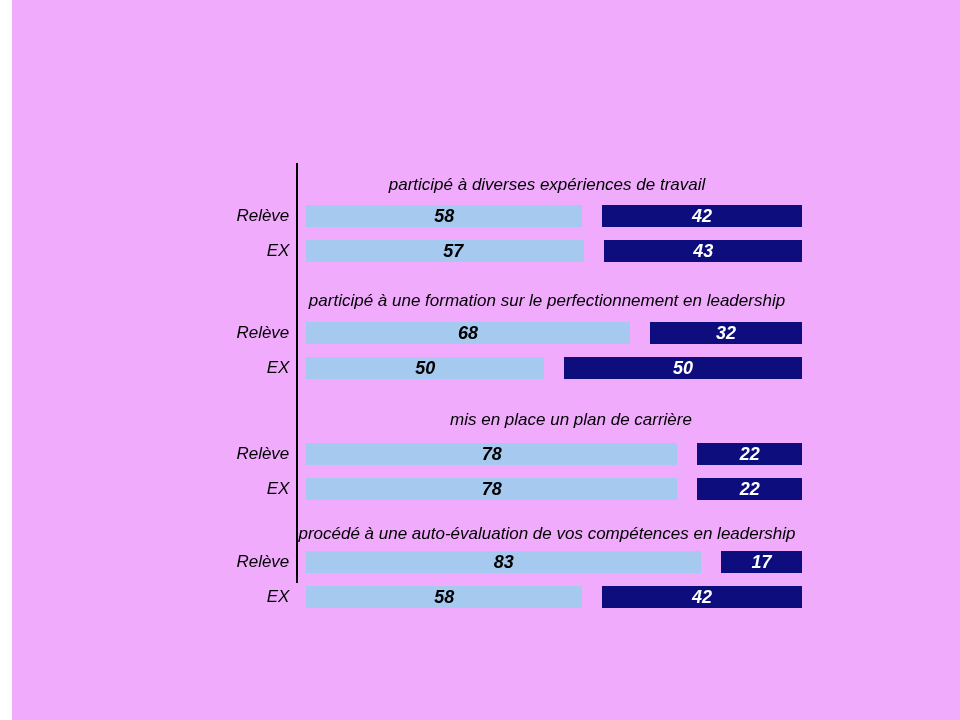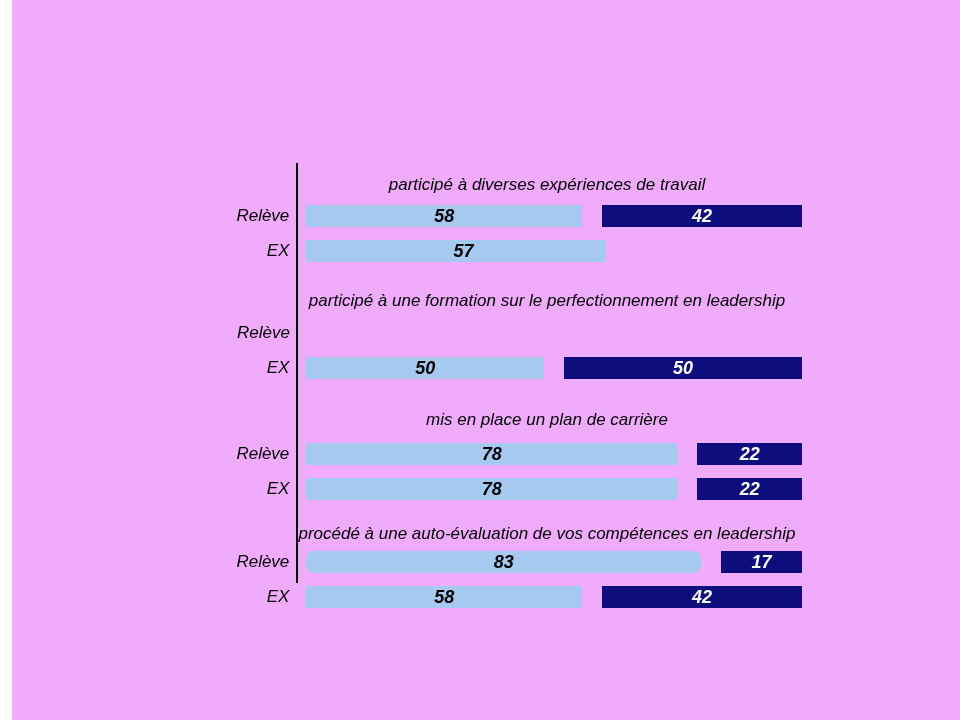--- a/index.html
+++ b/index.html
@@ -12,21 +12,21 @@
   .slide { position: absolute; left: 12px; top: 0; width: 960px; height: 720px; background: #f0abfc; font-style: italic; }
   .chart { position: absolute; left: 200px; top: 163px; width: 590px; }
   .axis  { position: absolute; left: 84px; top: 0; width: 2px; height: 420px; background: #000; }
   .group-title {
     margin-left: 85px; width: 500px;
     display: flex; align-items: center; justify-content: center;
     text-align: center; font-size: 17px; line-height: 21px; color: #000;
   }
   .gt-1 { height: 42px; }
   .gt-2 { height: 44px; }
-  .gt-3 { height: 48px; }
+  .gt-3 { height: 48px; padding-left: 24px; }
   .gt-4 { height: 35px; }
   .bar-row { display: flex; align-items: center; height: 22px; margin-bottom: 13px; }
   .bar-row.last { margin-bottom: 16px; }
   .row-label { width: 78px; text-align: right; padding-right: 17px; font-size: 17px; color: #000; white-space: nowrap; }
   .track { display: flex; width: 500px; height: 22px; gap: 20px; }
   .seg {
     display: flex; align-items: center; justify-content: center;
     height: 22px; font-weight: bold; font-size: 18px; overflow: hidden;
   }
   .seg.light { background: #A6C9F0; color: #000; }
@@ -44,26 +44,31 @@
       <div class="row-label">Relève</div>
       <div class="track">
         <div class="seg light" style="width: 58%; background: rgb(166, 201, 240); color: rgb(0, 0, 0);">58</div>
         <div class="seg dark" style="width: 42%; background: rgb(13, 13, 126); color: rgb(255, 255, 255);">42</div>
       </div>
     </div>
     <div class="bar-row last">
       <div class="row-label">EX</div>
       <div class="track">
         <div class="seg light" style="width: 57%; background: rgb(166, 201, 240); color: rgb(0, 0, 0); padding-left: 16px;">57</div>
+        <div class="seg dark" style="width: 43%; background: rgb(13, 13, 126); color: rgb(255, 255, 255);">43</div>
       </div>
     </div>
 
     <div class="group-title gt-2">participé à une formation sur le perfectionnement en leadership</div>
     <div class="bar-row">
       <div class="row-label">Relève</div>
+      <div class="track">
+        <div class="seg light" style="width: 68%; background: rgb(166, 201, 240); color: rgb(0, 0, 0);">68</div>
+        <div class="seg dark" style="width: 32%; background: rgb(13, 13, 126); color: rgb(255, 255, 255);">32</div>
+      </div>
     </div>
     <div class="bar-row last">
       <div class="row-label">EX</div>
       <div class="track">
         <div class="seg light" style="width: 50%; background: rgb(166, 201, 240); color: rgb(0, 0, 0);">50</div>
         <div class="seg dark" style="width: 50%; background: rgb(13, 13, 126); color: rgb(255, 255, 255);">50</div>
       </div>
     </div>
 
     <div class="group-title gt-3">mis en place un plan de carrière</div>
@@ -79,21 +84,21 @@
       <div class="track">
         <div class="seg light" style="width: 78%; background: rgb(166, 201, 240); color: rgb(0, 0, 0);">78</div>
         <div class="seg dark" style="width: 22%; background: rgb(13, 13, 126); color: rgb(255, 255, 255);">22</div>
       </div>
     </div>
 
     <div class="group-title gt-4">procédé à une auto-évaluation de vos compétences en leadership</div>
     <div class="bar-row">
       <div class="row-label">Relève</div>
       <div class="track">
-        <div class="seg light" style="width: 83%; background: rgb(166, 201, 240); color: rgb(0, 0, 0); border-radius: 8px;">83</div>
+        <div class="seg light" style="width: 83%; background: rgb(166, 201, 240); color: rgb(0, 0, 0);">83</div>
         <div class="seg dark" style="width: 17%; background: rgb(13, 13, 126); color: rgb(255, 255, 255);">17</div>
       </div>
     </div>
     <div class="bar-row last">
       <div class="row-label">EX</div>
       <div class="track">
         <div class="seg light" style="width: 58%; background: rgb(166, 201, 240); color: rgb(0, 0, 0);">58</div>
         <div class="seg dark" style="width: 42%; background: rgb(13, 13, 126); color: rgb(255, 255, 255);">42</div>
       </div>
     </div>

